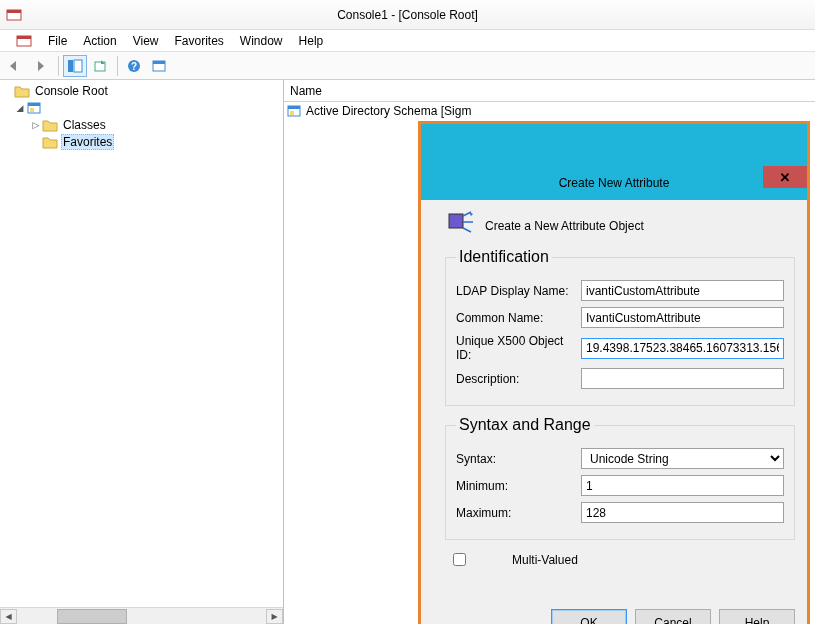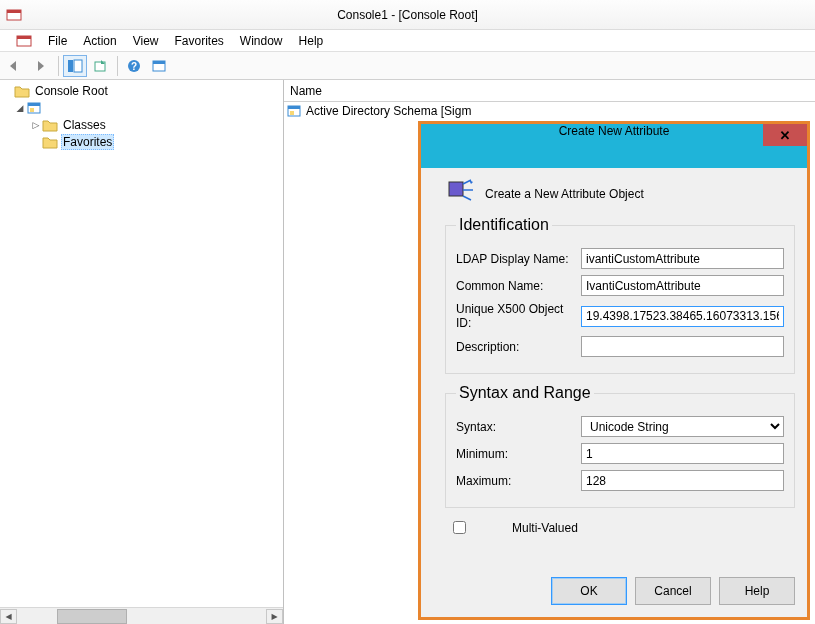--- a/index.html
+++ b/index.html
@@ -158,28 +158,29 @@
   .dialog-wrap {
     position: absolute;
     left: 418px; top: 121px;
     width: 392px;
   }
   .dialog-border {
     border: 3px solid #e8852e;
     background: #1fb4d9;
   }
   .dialog-titlebar {
-    height: 44px;
+    height: 34px;
     background: #1fb4d9;
     display: flex;
-    align-items: flex-start;
+    align-items: center;
     justify-content: center;
     position: relative;
     color: #000;
     font-size: 12px;
+    margin-top: 42px;
   }
   .dialog-close {
     position: absolute;
     right: 0; top: 0;
     width: 44px; height: 22px;
     background: #c75050;
     color: #000;
     display: flex; align-items: center; justify-content: center;
     font-weight: bold; font-size: 13px;
     cursor: default;

